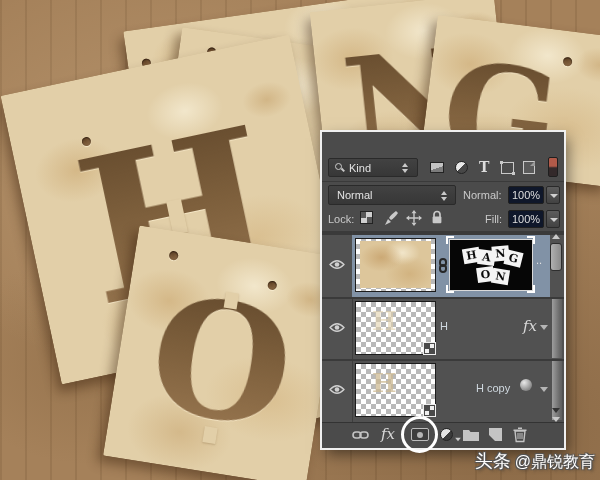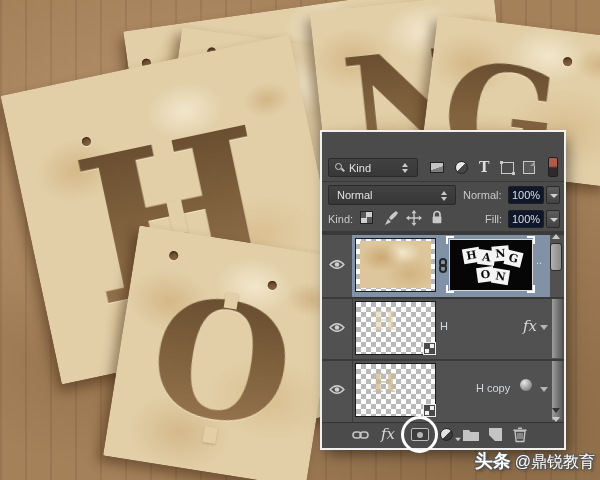--- a/index.html
+++ b/index.html
@@ -129,21 +129,21 @@
   .ic-mask { position:absolute; width:18px; height:13px; border:1.5px solid #bcbcbc; border-radius:2px; background:#3d3d3d; }
   .ic-mask:after { content:""; position:absolute; left:5px; top:2.5px; width:6px; height:6px; border-radius:50%; background:#b5b5b5; }
   .ic-adj { position:absolute; width:13px; height:13px; border-radius:50%; border:1px solid #232323; background:linear-gradient(135deg,#e2e2e2 50%, #3a3a3a 50%); }
   .ic-newlayer { position:absolute; width:13px; height:13px; background:#c4c4c4; }
   .ic-newlayer:after { content:""; position:absolute; left:0; bottom:0; border-right:6px solid transparent; border-bottom:6px solid #4b4b4b; }
   .annot-circle { position:absolute; left:79px; top:284px; width:37px; height:37px; border:3px solid #fff; border-radius:50%; z-index:5; }
 
   
   .watermark { position:absolute; right:5px; top:449px; z-index:30; color:#fff; white-space:nowrap;
     text-shadow:-1px -1px 0 #555, 1px -1px 0 #555, -1px 1px 0 #555, 1px 1px 0 #555, 2px 2px 3px rgba(40,40,40,.6); }
-  .wm-bold { font-weight:bold; font-size:18px;text-align:right; }
+  .wm-bold { font-weight:normal; font-size:18px;text-align:right; }
   .wm-acc { font-size:16px; margin-left:4px; }
 </style>
 </head>
 <body>
 
 <div class="card" style="left:130px; top:8px; width:330px; height:120px; transform:rotate(-8deg); z-index:1;">
   <span class="hole" style="left:14px; top:30px;"></span>
   <span class="hole" style="left:278px; top:14px;"></span>
 </div>
 
@@ -198,21 +198,21 @@
 
   <div class="divh" style="top:49px; height:1px;"></div>
   <div class="combo" style="left:6px; top:53px; width:128px; height:20px;">
     <span style="position:absolute; left:8px; top:3px;">Normal</span>
     <span class="updown" style="right:7px; top:5px;"></span>
   </div>
   <span class="lbl" style="left:141px; top:57px;">Normal:</span>
   <div class="valbox" style="left:186px; top:54px; width:36px;"><span>100%</span></div>
   <div class="dropbtn" style="left:224px; top:54px;"></div>
 
-  <span class="lbl" style="left:6px; top:81px;">Kind:</span>
+  <span class="lbl" style="left:6px; top:81px;">Lock:</span>
   <div class="ic-checker" style="position:absolute; left:38px; top:79px;"></div>
   <svg style="position:absolute; left:60px; top:78px;" width="16" height="16" viewBox="0 0 16 16">
     <path d="M14 1c-3 2-6 5-7 7l2 2c2-1 5-4 7-7z" fill="#c9c9c9"></path>
       <path d="M6 9l-3 6 6-3z" fill="#c9c9c9"></path>
   </svg>
   <svg style="position:absolute; left:84px; top:78px;" width="16" height="16" viewBox="0 0 16 16">
     <path d="M8 0l2.5 3.2h-5zM8 16l2.5-3.2h-5zM0 8l3.2-2.5v5zM16 8l-3.2-2.5v5zM7.3 3h1.4v10H7.3zM3 7.3h10v1.4H3z" fill="#c9c9c9"></path>
   </svg>
   <svg style="position:absolute; left:107px; top:77px;" width="16" height="16" viewBox="0 0 16 16">
     <path d="M5 8V5.5a3 3 0 016 0V8" stroke="#c9c9c9" stroke-width="1.7" fill="none"></path>

